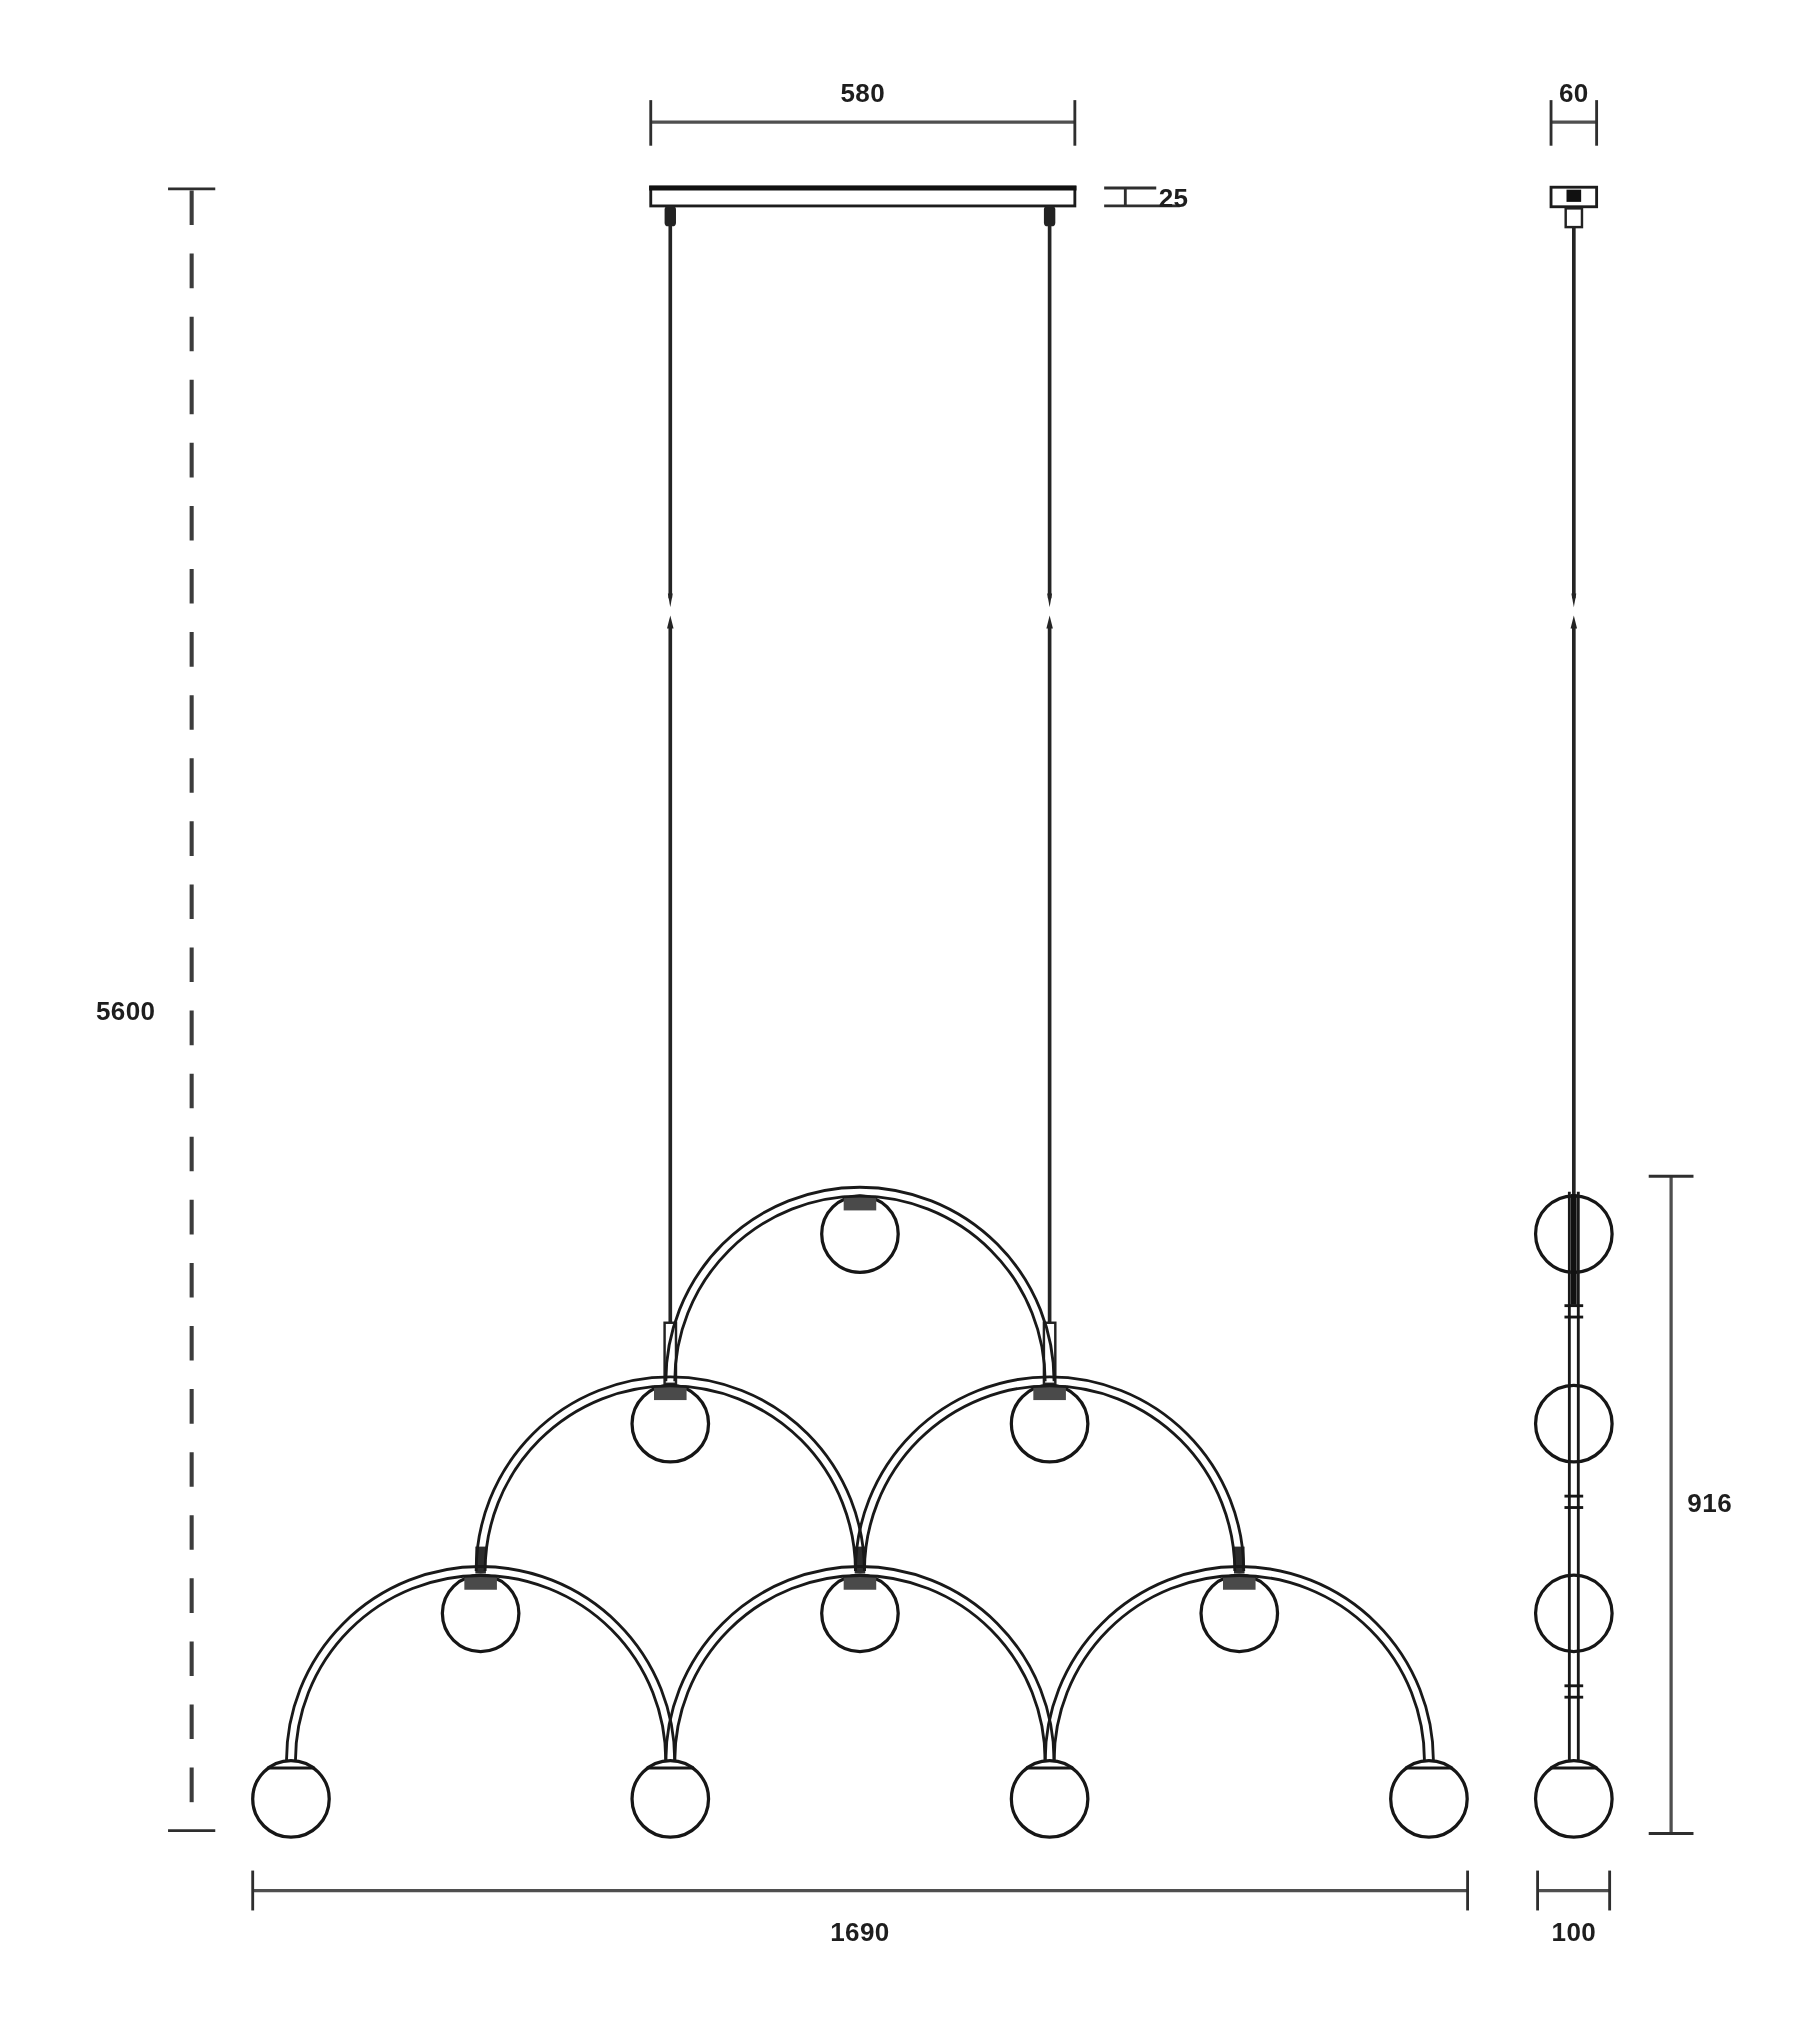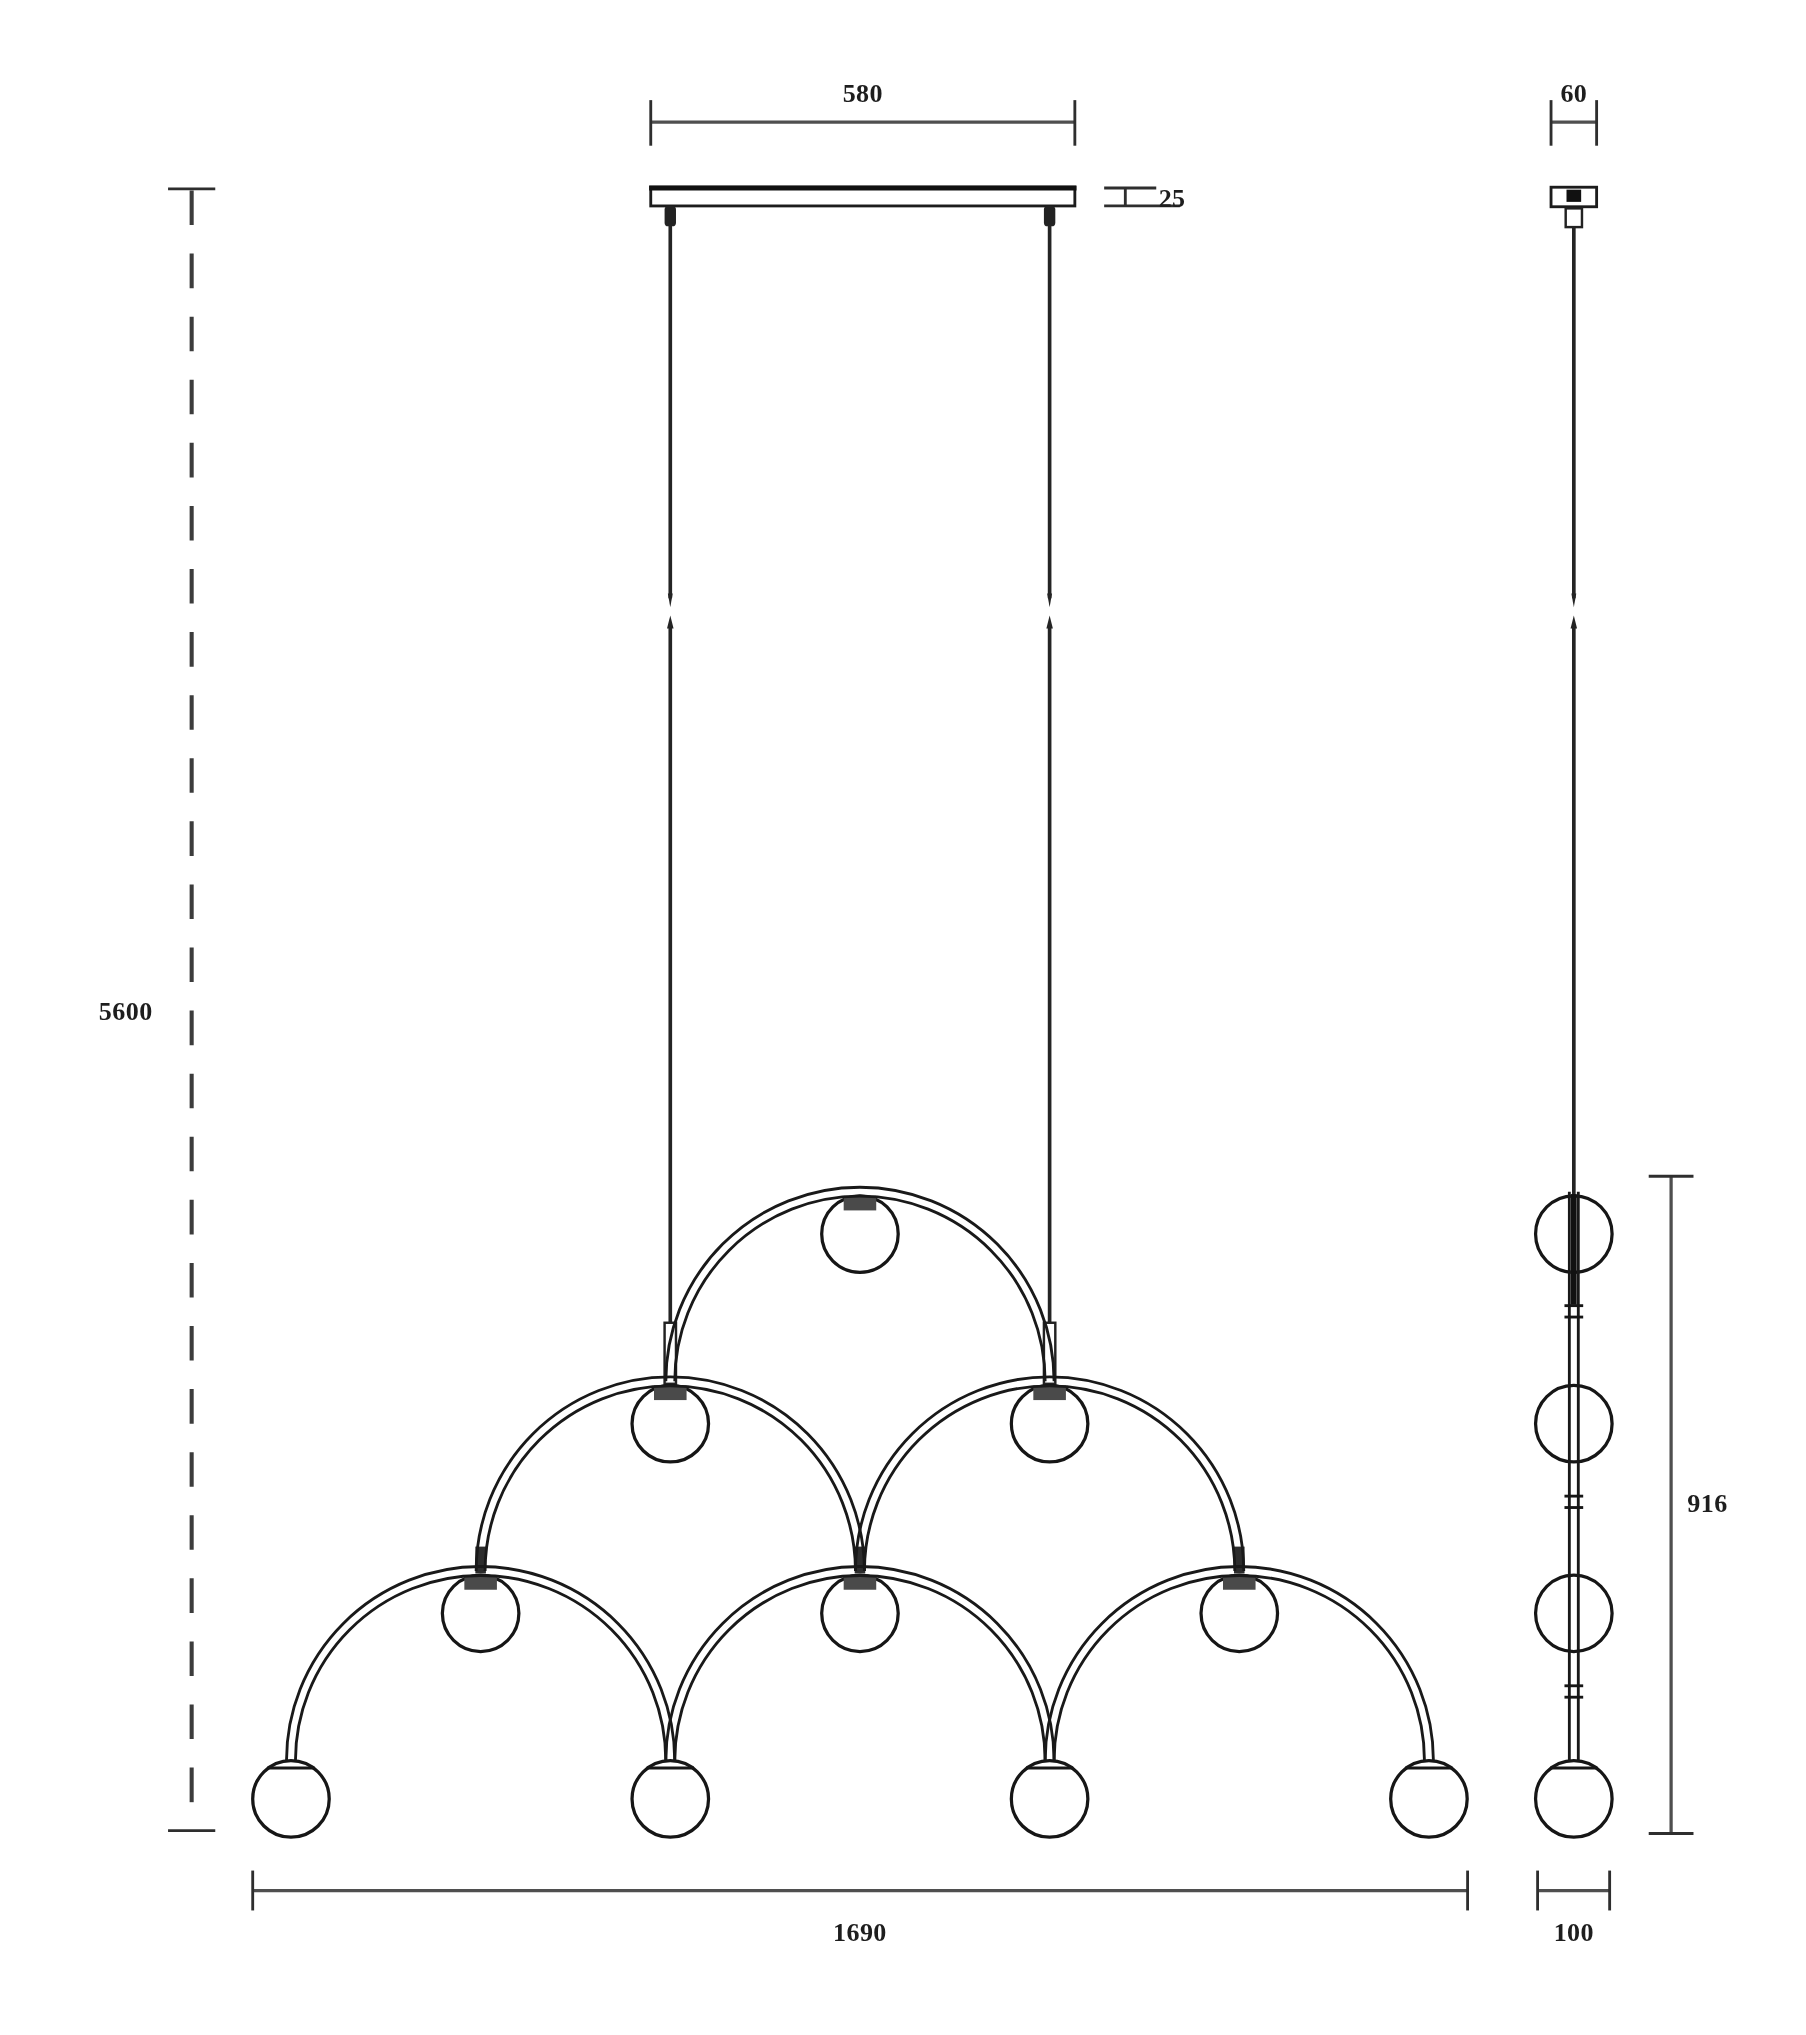--- a/index.html
+++ b/index.html
@@ -1,17 +1,17 @@
 <!DOCTYPE html>
 <html style="font-size:6.5px"><head>
 <meta charset="utf-8">
 <style>
   html,body{margin:0;padding:0;background:#ffffff;}
   .stage{position:relative;width:1807px;height:2035px;background:#ffffff;
-         font-family:Liberation Serif, serif;}
+         font-family:Liberation Sans, sans-serif;}
   svg{display:block;width:1807px;height:2035px;}
   .dimline{stroke:#4f4f4f;stroke-width:8;fill:none;}
   .tick{stroke:#2e2e2e;stroke-width:7;fill:none;}
   .dash{stroke:#3c3c3c;stroke-width:10;fill:none;stroke-dasharray:85 70;}
   .tube{stroke:#191919;stroke-width:7;fill:none;}
   .tubeheavy{stroke:#111111;stroke-width:14;fill:none;}
   .bulb{fill:#ffffff;stroke:#161616;stroke-width:8;}
   .wire{stroke:#242424;stroke-width:9;fill:none;}
   .wiremark{fill:#242424;}
   .mount{fill:#4a4a4a;}

